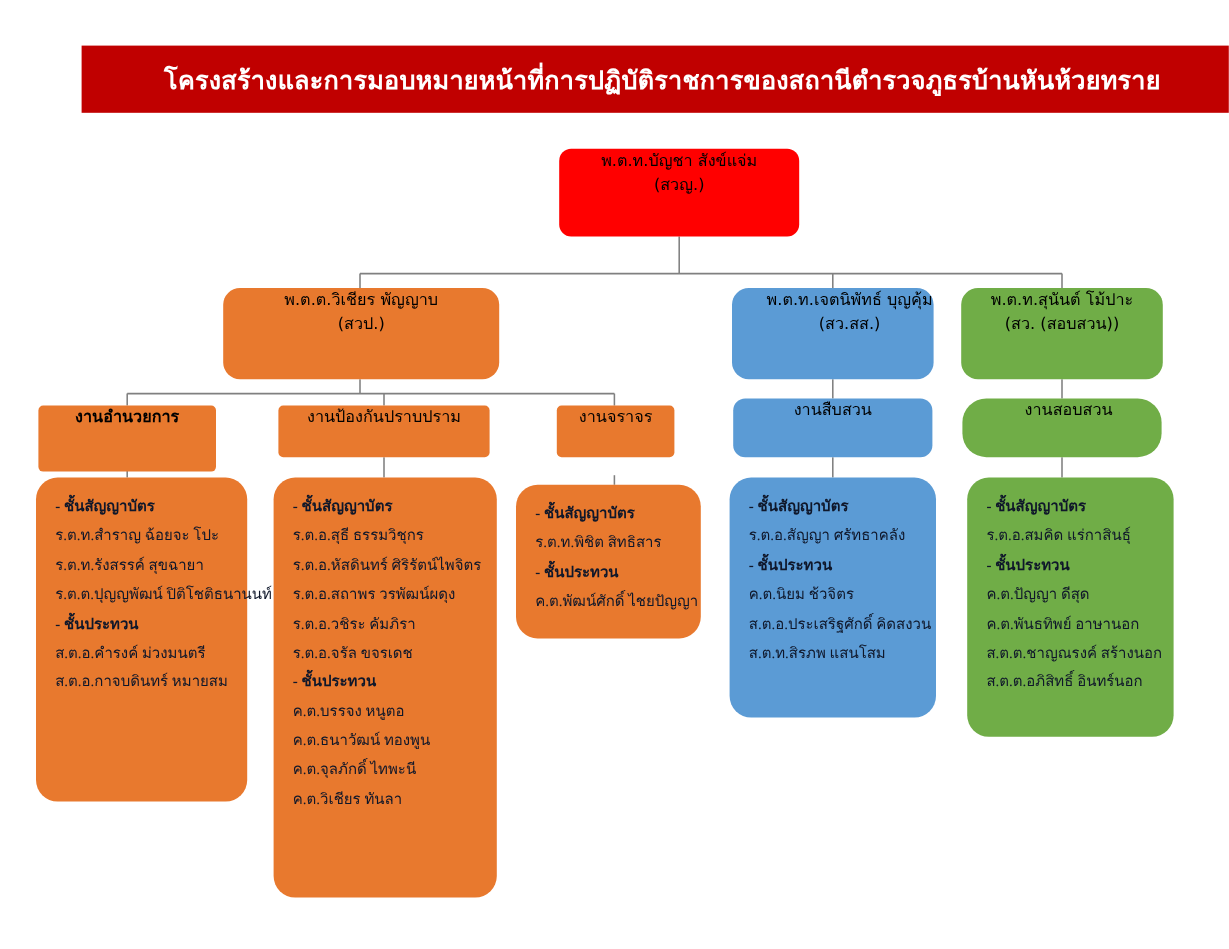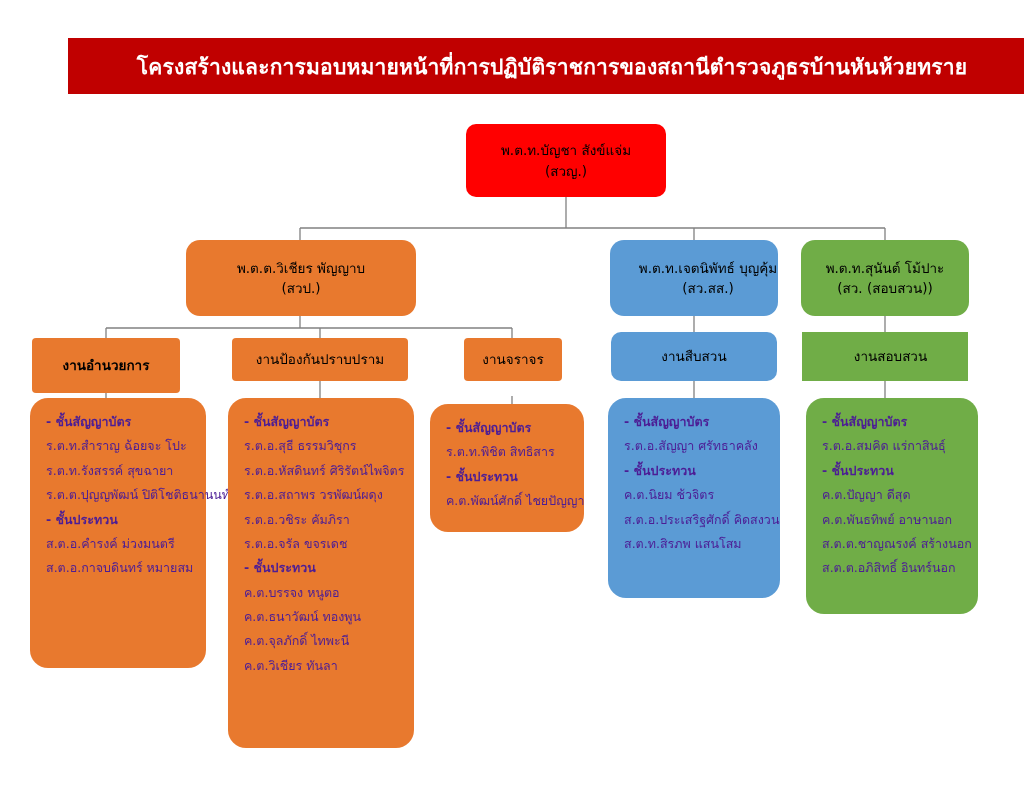--- a/index.html
+++ b/index.html
@@ -40,21 +40,21 @@
     letter-spacing: 0.2px;
     white-space: nowrap;
   }
   
   .node {
     position: absolute;
     box-sizing: border-box;
     display: flex;
     flex-direction: column;
     align-items: center;
-    justify-content: center;
+    justify-content: flex-start;
     text-align: center;
     color: #000000;
     font-size: 13.5px;
     line-height: 1.5;
     z-index: 3;
   }
   .node .line1, .node .line2 {
     display: block;
     white-space: nowrap;
   }
@@ -79,22 +79,23 @@
     border-radius: 4px;
   }
   
   .panel {
     position: absolute;
     box-sizing: border-box;
     border-radius: 18px;
     padding: 12px 14px 12px 16px;
     font-size: 12.5px;
     line-height: 1.95;
-    color: #4c1d95;
+    color: #0f172a;
     z-index: 3;
+    font-family: Liberation Serif, serif;
   }
   .panel.orange { background: #e8792e; }
   .panel.blue { background: #5b9bd5; }
   .panel.green { background: #70ad47; }
   .panel .hdr {
     font-weight: bold;
     display: block;
     white-space: nowrap;
   }
   .panel .row {
@@ -179,21 +180,21 @@
   </div>
 
   <div class="node orange sq" style="left:464px; top:338px; width:98px; height:43px;">
     <span class="line1">งานจราจร</span>
   </div>
 
   <div class="node blue sq" style="left:611px; top:332px; width:166px; height:49px; border-radius:10px;">
     <span class="line1">งานสืบสวน</span>
   </div>
 
-  <div class="node green sq" style="left:802px; top:332px; width:166px; height:49px; border-radius:0;padding-left:11px;">
+  <div class="node green sq" style="left:802px; top:332px; width:166px; height:49px; border-radius:20px;padding-left:11px;">
     <span class="line1">งานสอบสวน</span>
   </div>
 
   <div class="panel orange" style="left:30px; top:398px; width:176px; height:270px;">
     <span class="hdr">- ชั้นสัญญาบัตร</span>
     <span class="row">ร.ต.ท.สำราญ ฉ้อยจะ โปะ</span>
     <span class="row">ร.ต.ท.รังสรรค์ สุขฉายา</span>
     <span class="row">ร.ต.ต.ปุญญพัฒน์ ปิติโชติธนานนท์</span>
     <span class="hdr">- ชั้นประทวน</span>
     <span class="row">ส.ต.อ.คำรงค์ ม่วงมนตรี</span>

